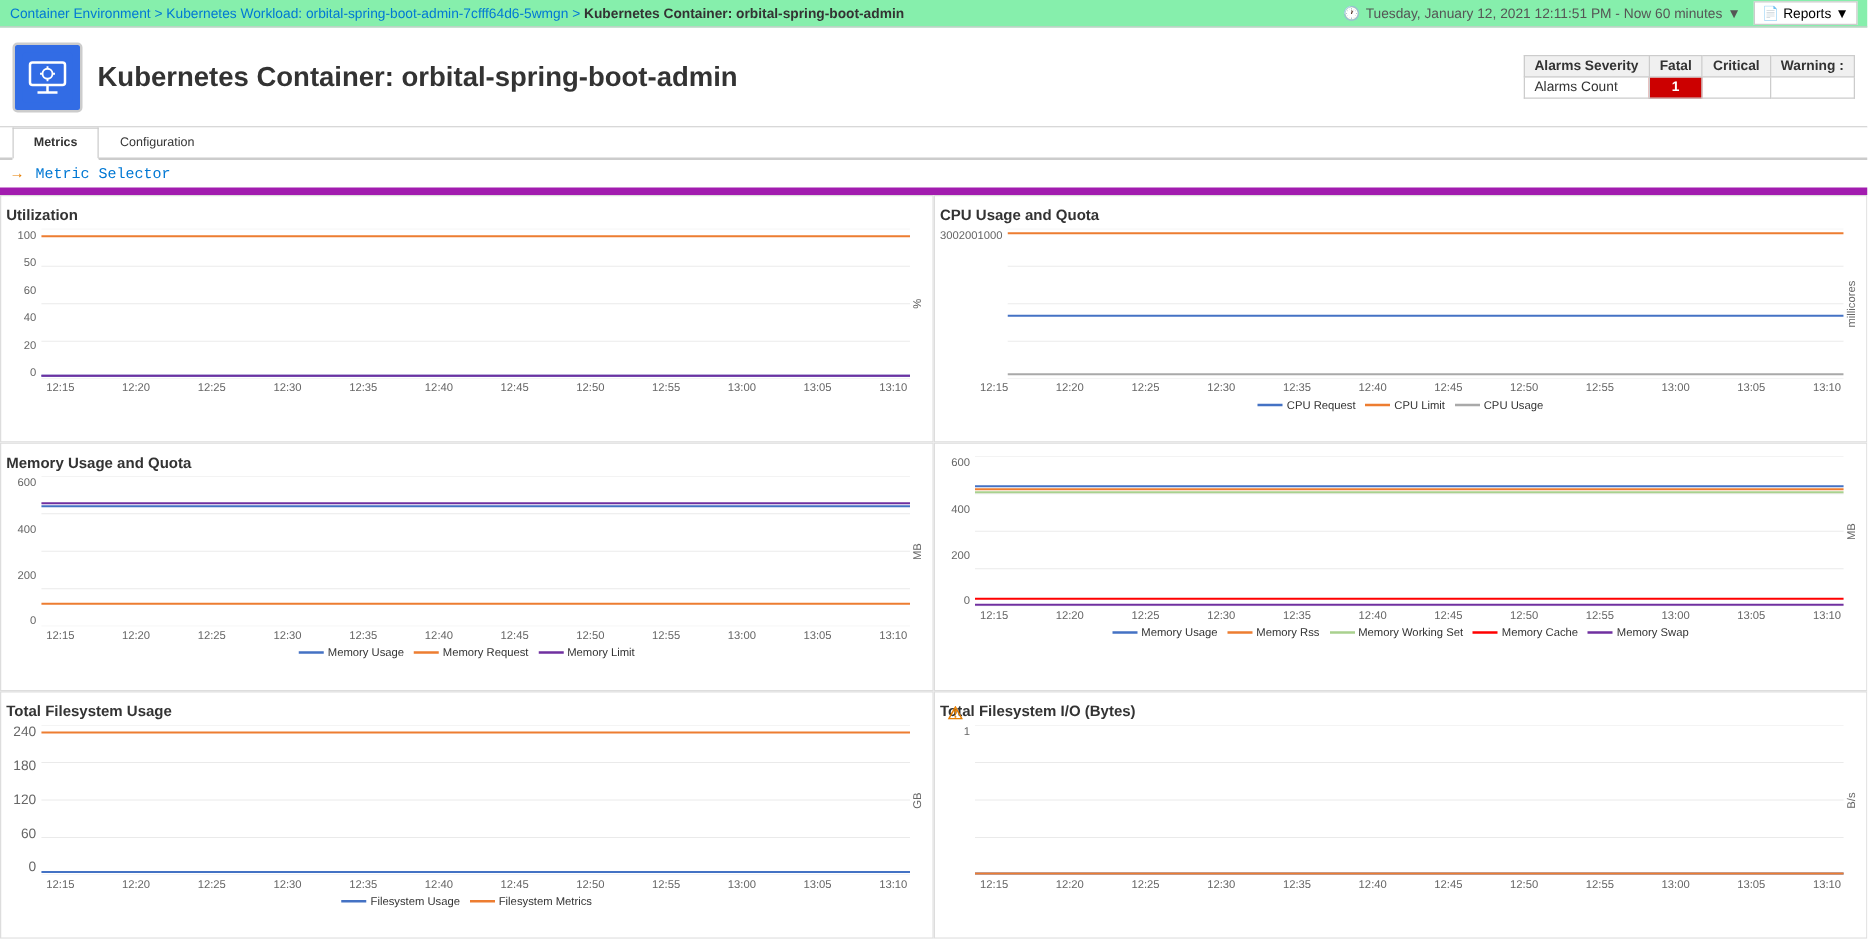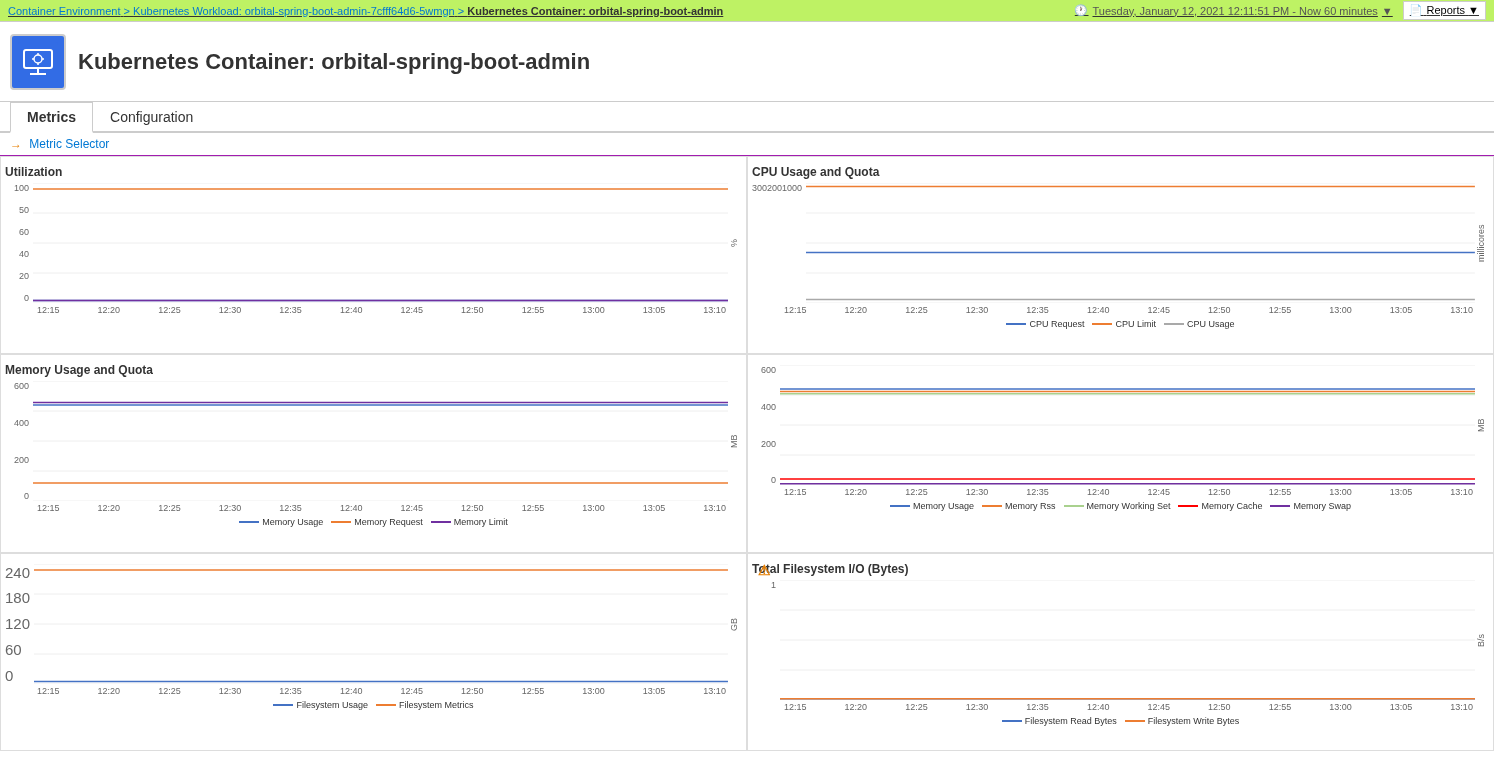--- a/index.html
+++ b/index.html
@@ -3,25 +3,24 @@
   <meta charset="utf-8">
   <style>
     * { box-sizing: border-box; margin: 0; padding: 0; }
     body { font-family: Arial, sans-serif; font-size: 12px; background: #fff; color: #333; overflow: hidden; width: 1494px; height: 761px; }
 
     
     .top-bar {
       display: flex;
       align-items: center;
       justify-content: space-between;
-      background: #bef264;
+      background: #86efac;
       border-bottom: 1px solid #ccc;
       padding: 3px 8px;
       height: 22px;
-      text-decoration: underline;
     }
     .breadcrumb { font-size: 11px; color: #555; }
     .breadcrumb span { color: #0078d4; cursor: pointer; }
     .breadcrumb .current { color: #333; font-weight: bold; }
     .top-right { display: flex; align-items: center; gap: 10px; font-size: 11px; color: #555; }
     .time-selector { display: flex; align-items: center; gap: 4px; cursor: pointer; }
     .reports-btn { background: #fff; border: 1px solid #ccc; padding: 2px 6px; cursor: pointer; font-size: 11px; }
 
     
     .header {
@@ -59,38 +58,39 @@
     
     .tabs {
       display: flex;
       border-bottom: 2px solid #ccc;
       padding: 0 10px;
       background: #fff;
     }
     .tab {
       padding: 6px 16px;
       cursor: pointer;
-      font-size: 14px;
+      font-size: 10px;
       border: 1px solid transparent;
       margin-bottom: -2px;
     }
     .tab.active {
       border: 1px solid #ccc;
       border-bottom: 2px solid #fff;
       background: #fff;
       font-weight: bold;
     }
 
     
     .metric-selector-bar {
       padding: 4px 10px;
       font-size: 12px;
       color: #0078d4;
       cursor: pointer;
-      border-bottom: 1px solid #a21caf;
+      border-bottom: 6px solid #a21caf;
+      font-family: Liberation Mono, monospace;
     }
     .metric-selector-bar .arrow { color: #e67e00; margin-right: 4px; }
 
     
     .charts-grid {
       display: grid;
       grid-template-columns: 1fr 1fr;
       gap: 0;
       height: calc(761px - 22px - 80px - 38px - 26px);
       overflow-y: auto;
@@ -182,20 +182,42 @@
         <circle cx="20" cy="17" r="4" fill="none" stroke="white" stroke-width="1.5"></circle>
         <line x1="20" y1="11" x2="20" y2="13" stroke="white" stroke-width="1.5"></line>
         <line x1="20" y1="21" x2="20" y2="23" stroke="white" stroke-width="1.5"></line>
         <line x1="14" y1="17" x2="16" y2="17" stroke="white" stroke-width="1.5"></line>
         <line x1="24" y1="17" x2="26" y2="17" stroke="white" stroke-width="1.5"></line>
       </svg>
     </div>
     <h1 class="page-title">Kubernetes Container: orbital-spring-boot-admin</h1>
   </div>
 
+  <div>
+    <table class="alarms-table">
+      <thead>
+        <tr>
+          <th style="text-align:left;">
+            <span>Alarms Severity</span>
+          </th>
+          <th>Fatal</th>
+          <th>Critical</th>
+          <th>Warning :</th>
+        </tr>
+      </thead>
+      <tbody>
+        <tr>
+          <td style="text-align:left;">Alarms Count</td>
+          <td class="fatal-cell">1</td>
+          <td class="critical-cell"></td>
+          <td class="warning-cell"></td>
+        </tr>
+      </tbody>
+    </table>
+  </div>
 </div>
 
 <div class="tabs">
   <div class="tab active">Metrics</div>
   <div class="tab">Configuration</div>
 </div>
 
 <div class="metric-selector-bar">
   <span class="arrow">→</span>
   <span>Metric Selector</span>
@@ -393,22 +415,23 @@
           <span class="legend-line" style="background-color: rgb(255, 0, 0);"></span>
           <span>Memory Cache</span>
         </div>
         <div class="legend-item">
           <span class="legend-line" style="background-color: rgb(112, 48, 160);"></span>
           <span>Memory Swap</span>
         </div>
       </div>
     </div>
     <div class="chart-panel">
+      <div class="chart-title" style="position: relative;"><span>Total Filesystem Usage</span></div>
       <div style="position: relative; display: flex; align-items: stretch; margin: 2px 0px;">
-        <div style="display: flex; flex-direction: column; justify-content: space-between; font-size: 15px; color: rgb(102, 102, 102); text-align: left; padding-right: 4px; min-width: 28px;">
+        <div style="display: flex; flex-direction: column; justify-content: space-between; font-size: 11px; color: rgb(102, 102, 102); text-align: right; padding-right: 4px; min-width: 28px;">
           <span>240</span>
           <span>180</span>
           <span>120</span>
           <span>60</span>
           <span>0</span>
         </div>
         <div style="flex: 1 1 0%; position: relative; height: 120px;"><svg width="100%" height="100%" preserveAspectRatio="none" viewBox="0 0 600 120">
             <line x1="0" y1="0" x2="600" y2="0" stroke="#e0e0e0" stroke-width="0.5"></line>
             <line x1="0" y1="30" x2="600" y2="30" stroke="#e0e0e0" stroke-width="0.5"></line>
             <line x1="0" y1="60" x2="600" y2="60" stroke="#e0e0e0" stroke-width="0.5"></line>
@@ -469,24 +492,14 @@
         <span>12:30</span>
         <span>12:35</span>
         <span>12:40</span>
         <span>12:45</span>
         <span>12:50</span>
         <span>12:55</span>
         <span>13:00</span>
         <span>13:05</span>
         <span>13:10</span>
       </div>
-      <div class="legend">
-        <div class="legend-item">
-          <span class="legend-line" style="background-color: rgb(68, 114, 196);"></span>
-          <span>Filesystem Read Bytes</span>
-        </div>
-        <div class="legend-item">
-          <span class="legend-line" style="background-color: rgb(237, 125, 49);"></span>
-          <span>Filesystem Write Bytes</span>
-        </div>
-      </div>
     </div>
   </div>
 
 </body></html>

